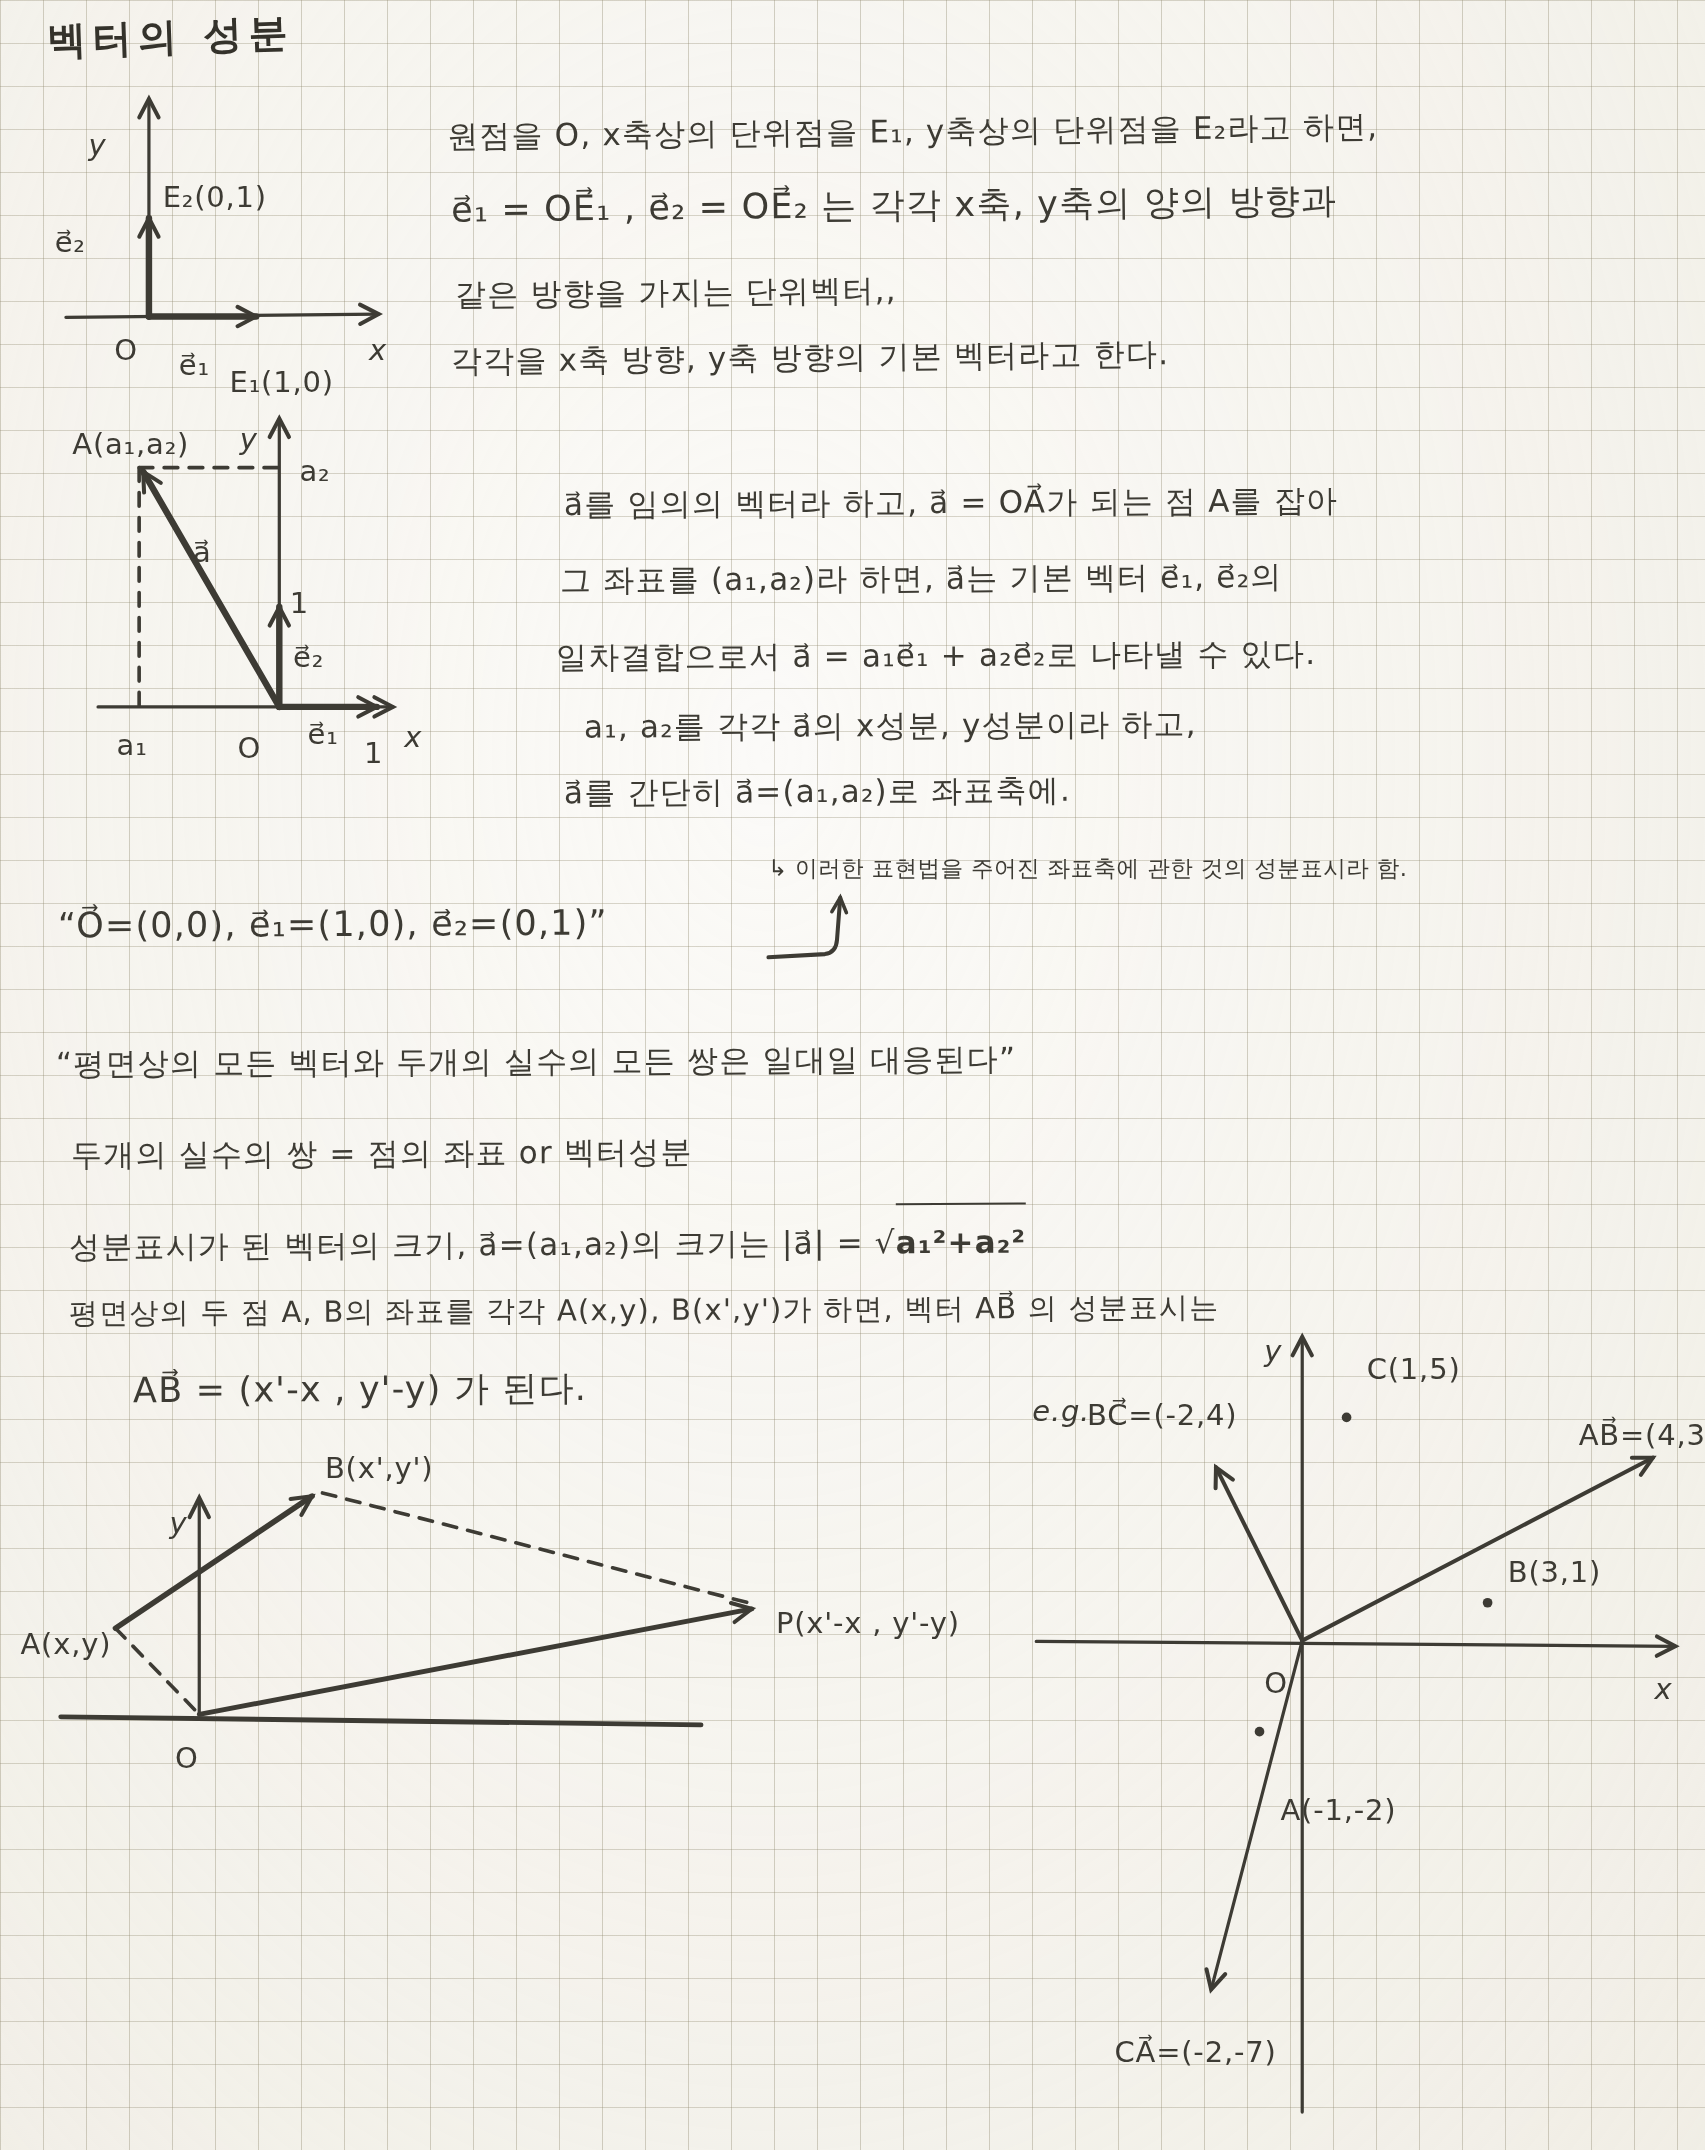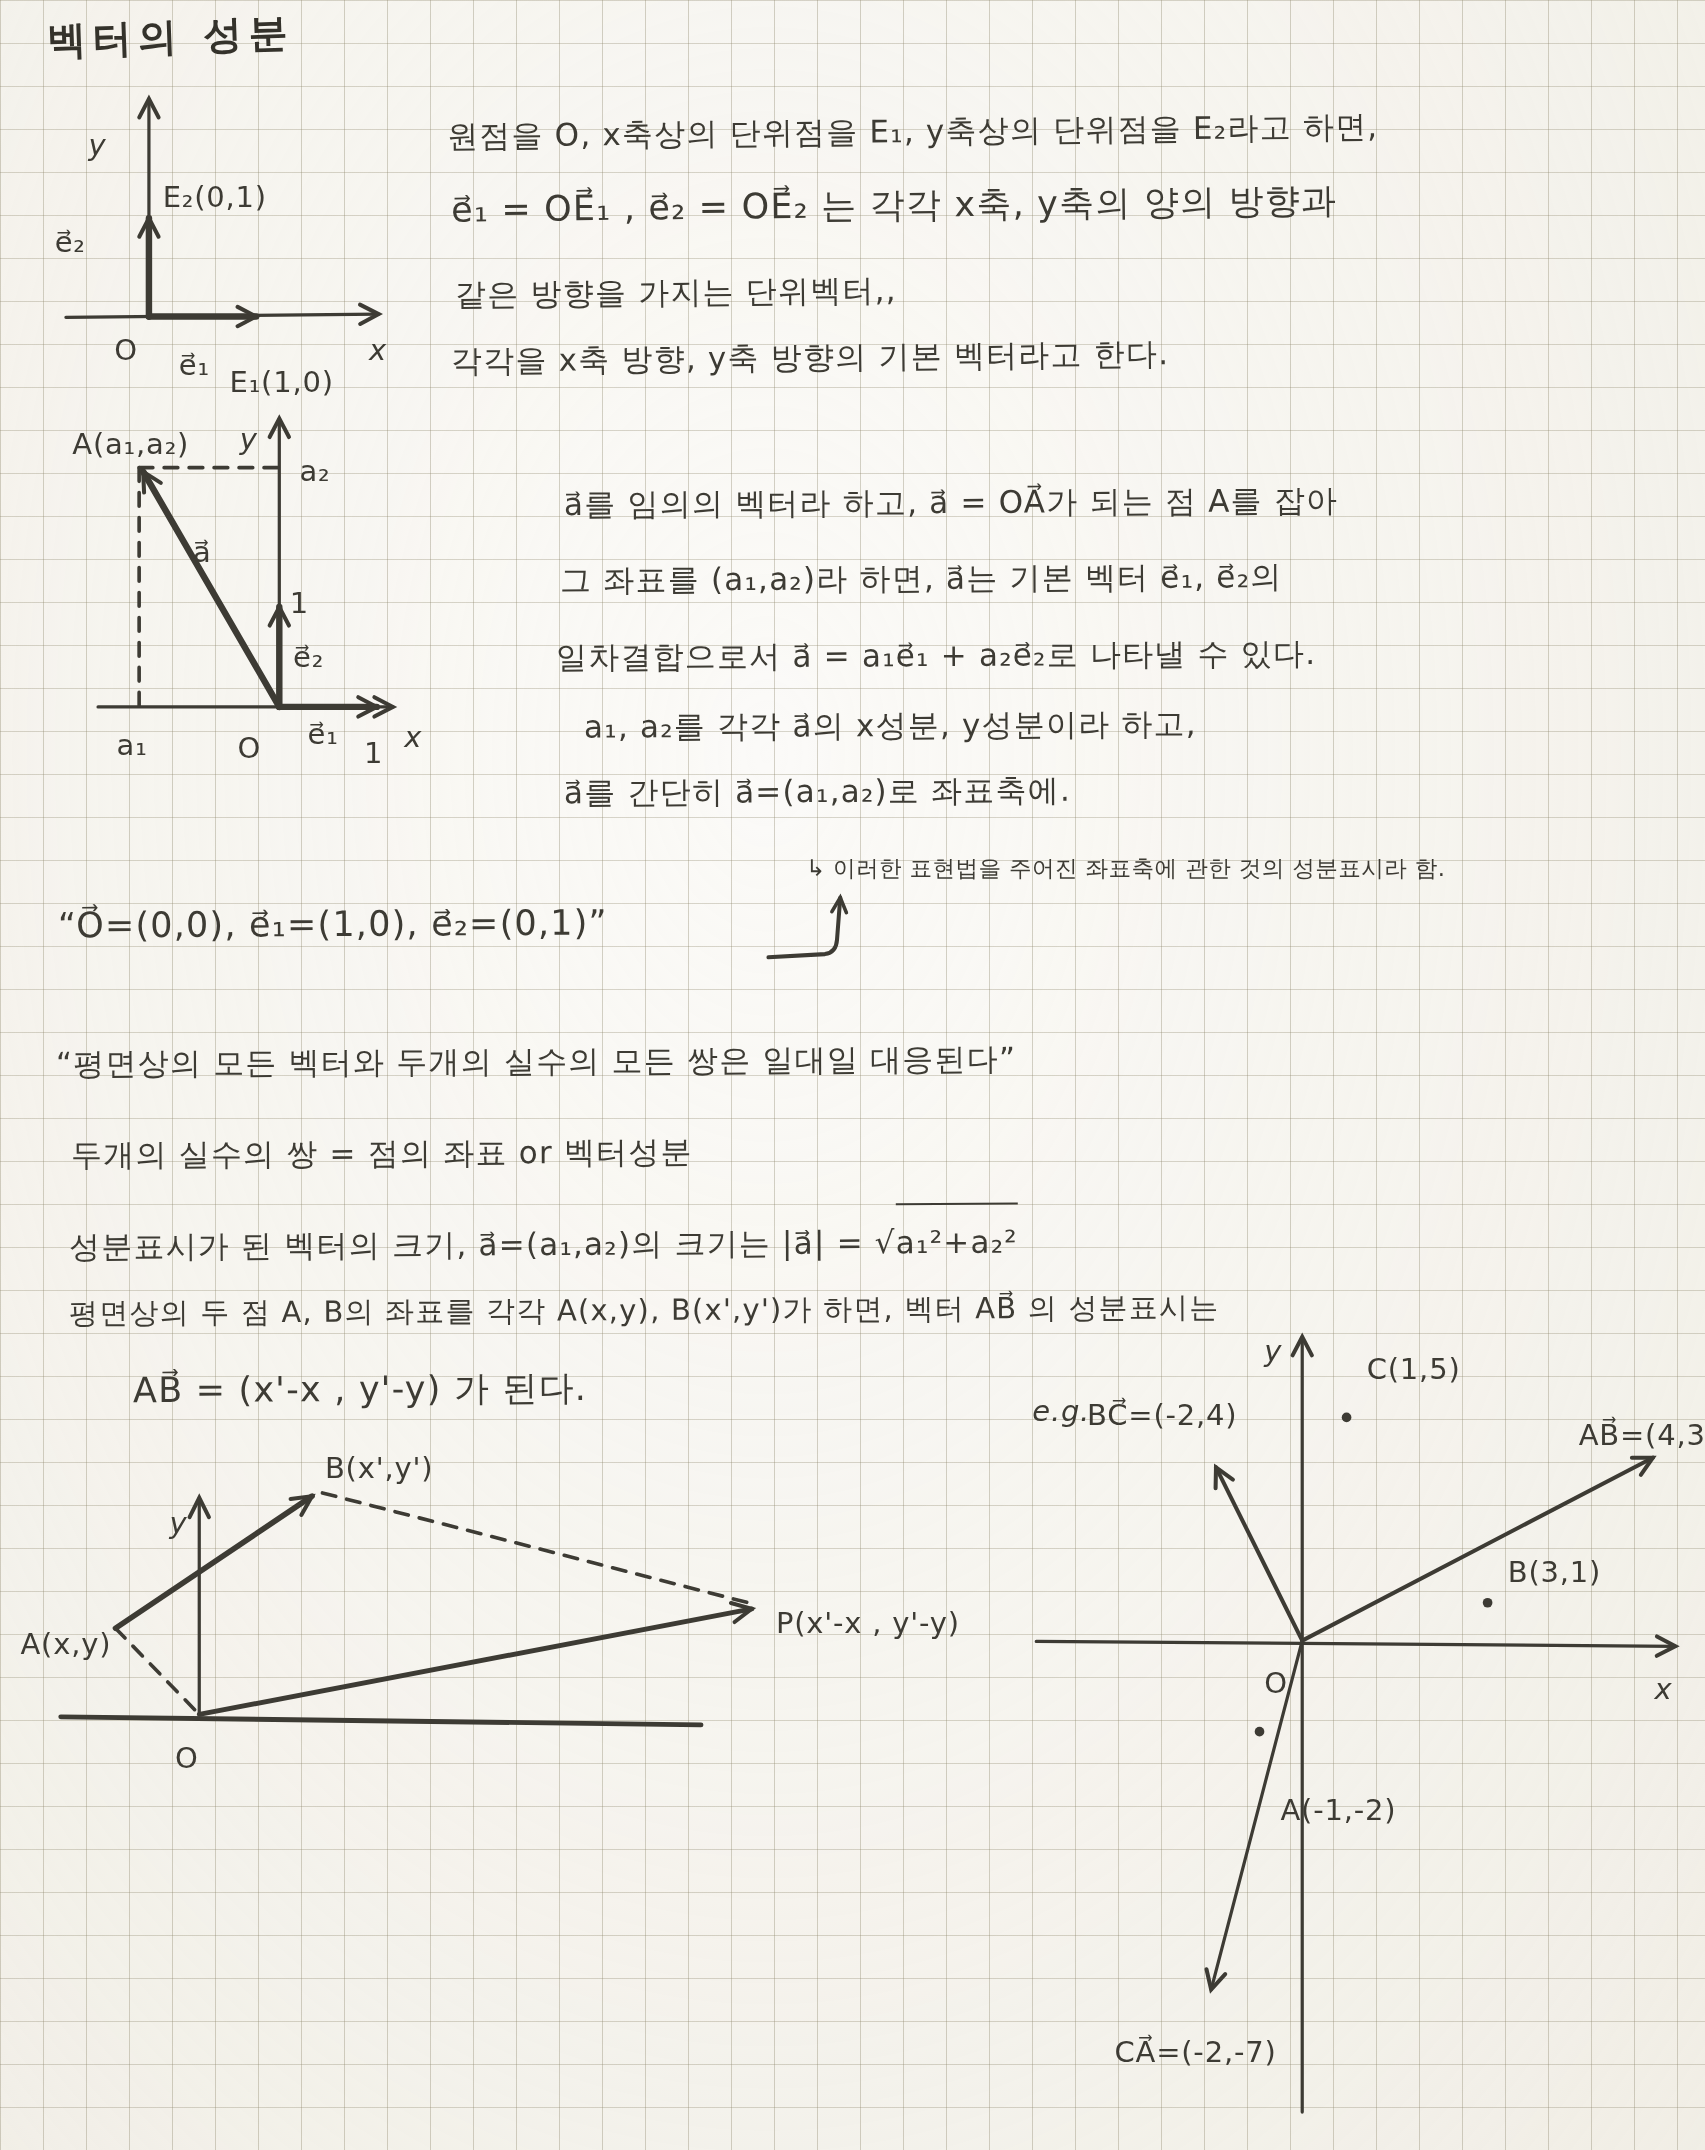--- a/index.html
+++ b/index.html
@@ -16,21 +16,21 @@
   }
   .hw{position:absolute;white-space:nowrap;color:#3d3b34;letter-spacing:1.2px;}
   .t38{font-size:31px;}
   .t36{font-size:29px;}
   .t44{font-size:35px;}
   .t28{font-size:22.6px;}
   .title{font-size:39px;font-weight:bold;letter-spacing:6.4px;transform:rotate(-2deg);color:#34322b;}
   .rot1{transform:rotate(-0.6deg);}
   .rot2{transform:rotate(-0.3deg);}
   .wavy{text-decoration-style:wavy;text-decoration-color:#4a483f;text-underline-offset:8px;}
-  .sqrt{border-top:2.4px solid #3d3b34;padding-top:19px;}
+  .sqrt{border-top:2.4px solid #3d3b34;padding-top:19px;font-weight:bold;}
   svg{position:absolute;overflow:visible;}
   svg text{fill:#3d3b34;font-family:"DejaVu Sans", sans-serif;font-size:36px;letter-spacing:1px;}
   .ink{stroke:#3d3b34;fill:none;stroke-linecap:round;}
 </style>
 </head>
 <body>
 
 <div class="hw title" style="left:47px;top:9.7px;">벡터의 성분</div>
 
 <div class="hw t38 rot1" style="left:447px;top:111px;">원점을 O, x축상의 단위점을 E₁, y축상의 단위점을 E₂라고 하면,</div>
@@ -82,21 +82,21 @@
   <text x="105" y="452">a₁</text>
   <text x="462" y="442" font-style="italic">x</text>
 </svg>
 
 <div class="hw t38 rot2" style="left:564px;top:482px;">a⃗를  임의의  벡터라  하고,  a⃗ = OA⃗가  되는  점  A를  잡아</div>
 <div class="hw t38 rot2" style="left:560px;top:558px;">그  좌표를  (a₁,a₂)라  하면,  a⃗는  기본  벡터  e⃗₁, e⃗₂의</div>
 <div class="hw t38 rot2" style="left:556px;top:635px;">일차결합으로서  a⃗ = a₁e⃗₁ + a₂e⃗₂로  나타낼  수  있다.</div>
 <div class="hw t38 rot2" style="left:584px;top:705px;">a₁, a₂를  각각  a⃗의  x성분, y성분이라  하고,</div>
 <div class="hw t38 rot2" style="left:564px;top:771px;"><span>a⃗를  간단히  </span><span class="wavy">a⃗=(a₁,a₂)</span><span>로  좌표축에.</span></div>
 
-<div class="hw t28" style="left:806px;top:853px;letter-spacing:0.4px;">↳ 이러한  표현법을  주어진  좌표축에  관한  것의  성분표시라  함.</div>
+<div class="hw t28" style="left:768px;top:853px;letter-spacing:0.4px;">↳ 이러한  표현법을  주어진  좌표축에  관한  것의  성분표시라  함.</div>
 
 <svg style="left:762px;top:883px;" width="121" height="89" viewBox="0 0 150 110">
   <defs>
     <marker id="mk5" markerUnits="userSpaceOnUse" markerWidth="30" markerHeight="30" viewBox="0 0 30 30" refX="24" refY="15" orient="auto">
       <path d="M6,6 L24,15 L6,24" fill="none" stroke="#3d3b34" stroke-width="4.5" stroke-linecap="round"></path>
     </marker>
   </defs>
   <path class="ink" d="M8,92 L78,88 Q92,86 93,70 L97,18" stroke-width="5" marker-end="url(#mk5)"></path>
 </svg>
 

